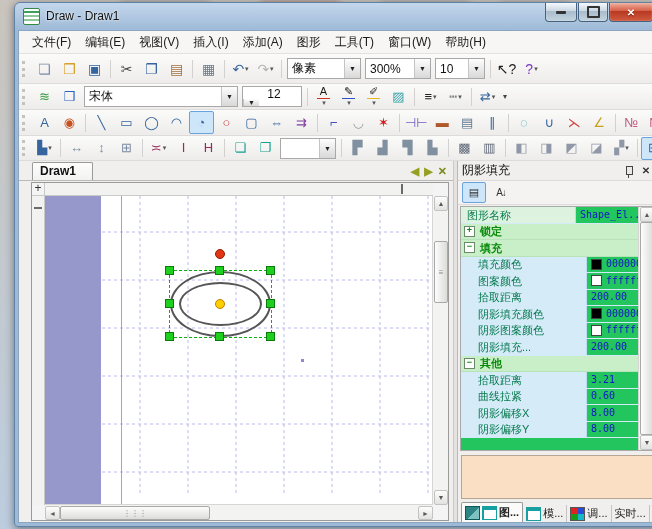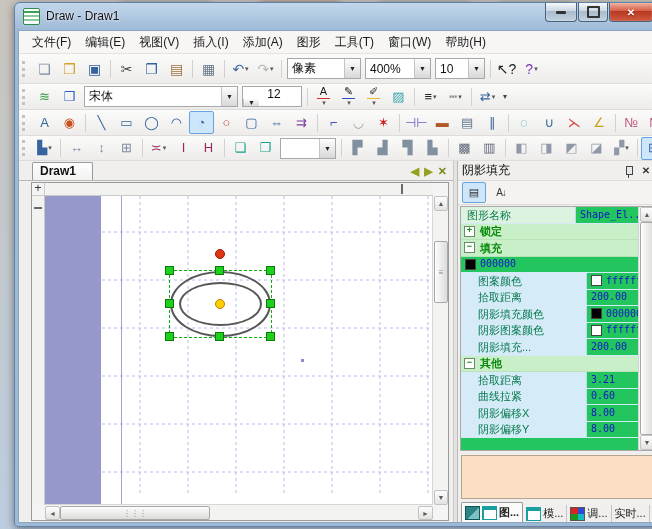--- a/index.html
+++ b/index.html
@@ -202,21 +202,21 @@
           <span class="tbtn">
             <span class="g" style="color: rgb(180, 180, 180);">↷</span>
             <span class="dd">▾</span>
           </span>
           <span class="tsep"></span>
           <div class="combo" style="width: 72px; justify-content: center;">
             <span class="cval">像素</span>
             <span class="carr">▼</span>
           </div>
           <div class="combo" style="width: 64px;">
-            <span class="cval">400%</span>
+            <span class="cval">300%</span>
             <span class="carr">▼</span>
           </div>
           <div class="combo" style="width: 48px;">
             <span class="cval">10</span>
             <span class="carr">▼</span>
           </div>
           <span class="tsep"></span>
           <span class="tbtn">
             <span class="g" style="color: rgb(34, 34, 34);">↖?</span>
           </span>
@@ -529,20 +529,21 @@
                 </div>
                 <div class="prow cat">
                   <span class="xbox">+</span>
                   <span>锁定</span>
                 </div>
                 <div class="prow cat">
                   <span class="xbox">−</span>
                   <span>填充</span>
                 </div>
                 <div class="prow">
+                  <span class="lbl">填充颜色</span>
                   <span class="val">
                     <span class="swatch" style="background: rgb(0, 0, 0);"></span>
                     <span>000000</span>
                   </span>
                 </div>
                 <div class="prow">
                   <span class="lbl">图案颜色</span>
                   <span class="val">
                     <span class="swatch" style="background: rgb(255, 255, 255);"></span>
                     <span>ffffff</span>

